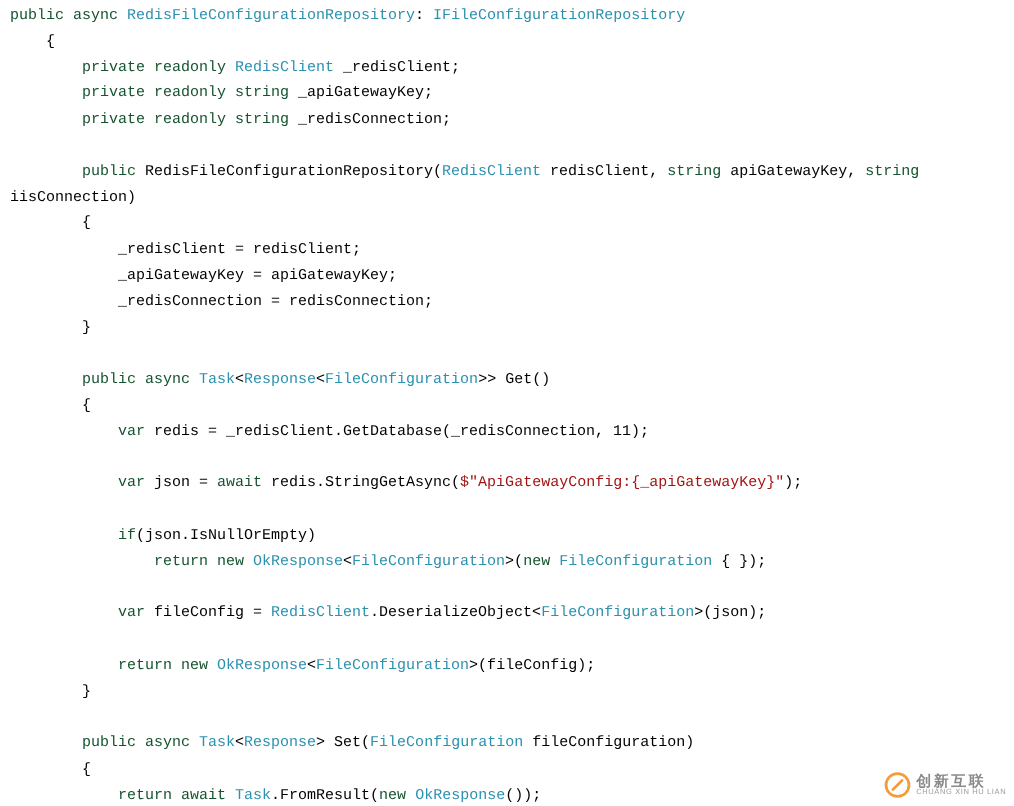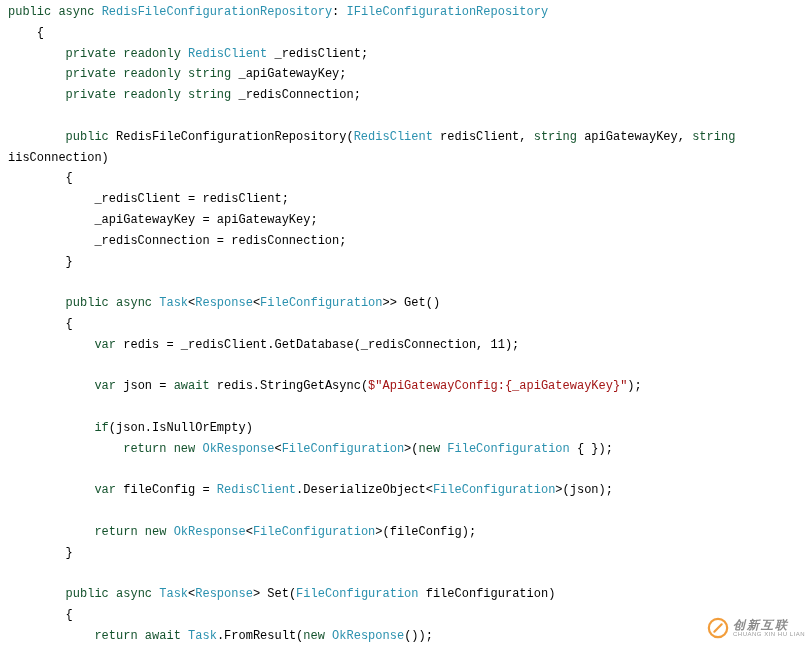--- a/index.html
+++ b/index.html
@@ -44,21 +44,20 @@
     display: flex;
     flex-direction: column;
     line-height: 1;
   }
   .watermark-text .cn {
     font-family: "Microsoft YaHei", "PingFang SC", sans-serif;
     font-weight: 700;
     font-size: 12px;
     color: #777777;
     letter-spacing: 2px;
-    font-style: italic;
   }
   .watermark-text .en {
     font-family: Arial, sans-serif;
     font-size: 6px;
     color: #8a8a8a;
     letter-spacing: 0.5px;
   }
 </style>
 </head>
 <body>

